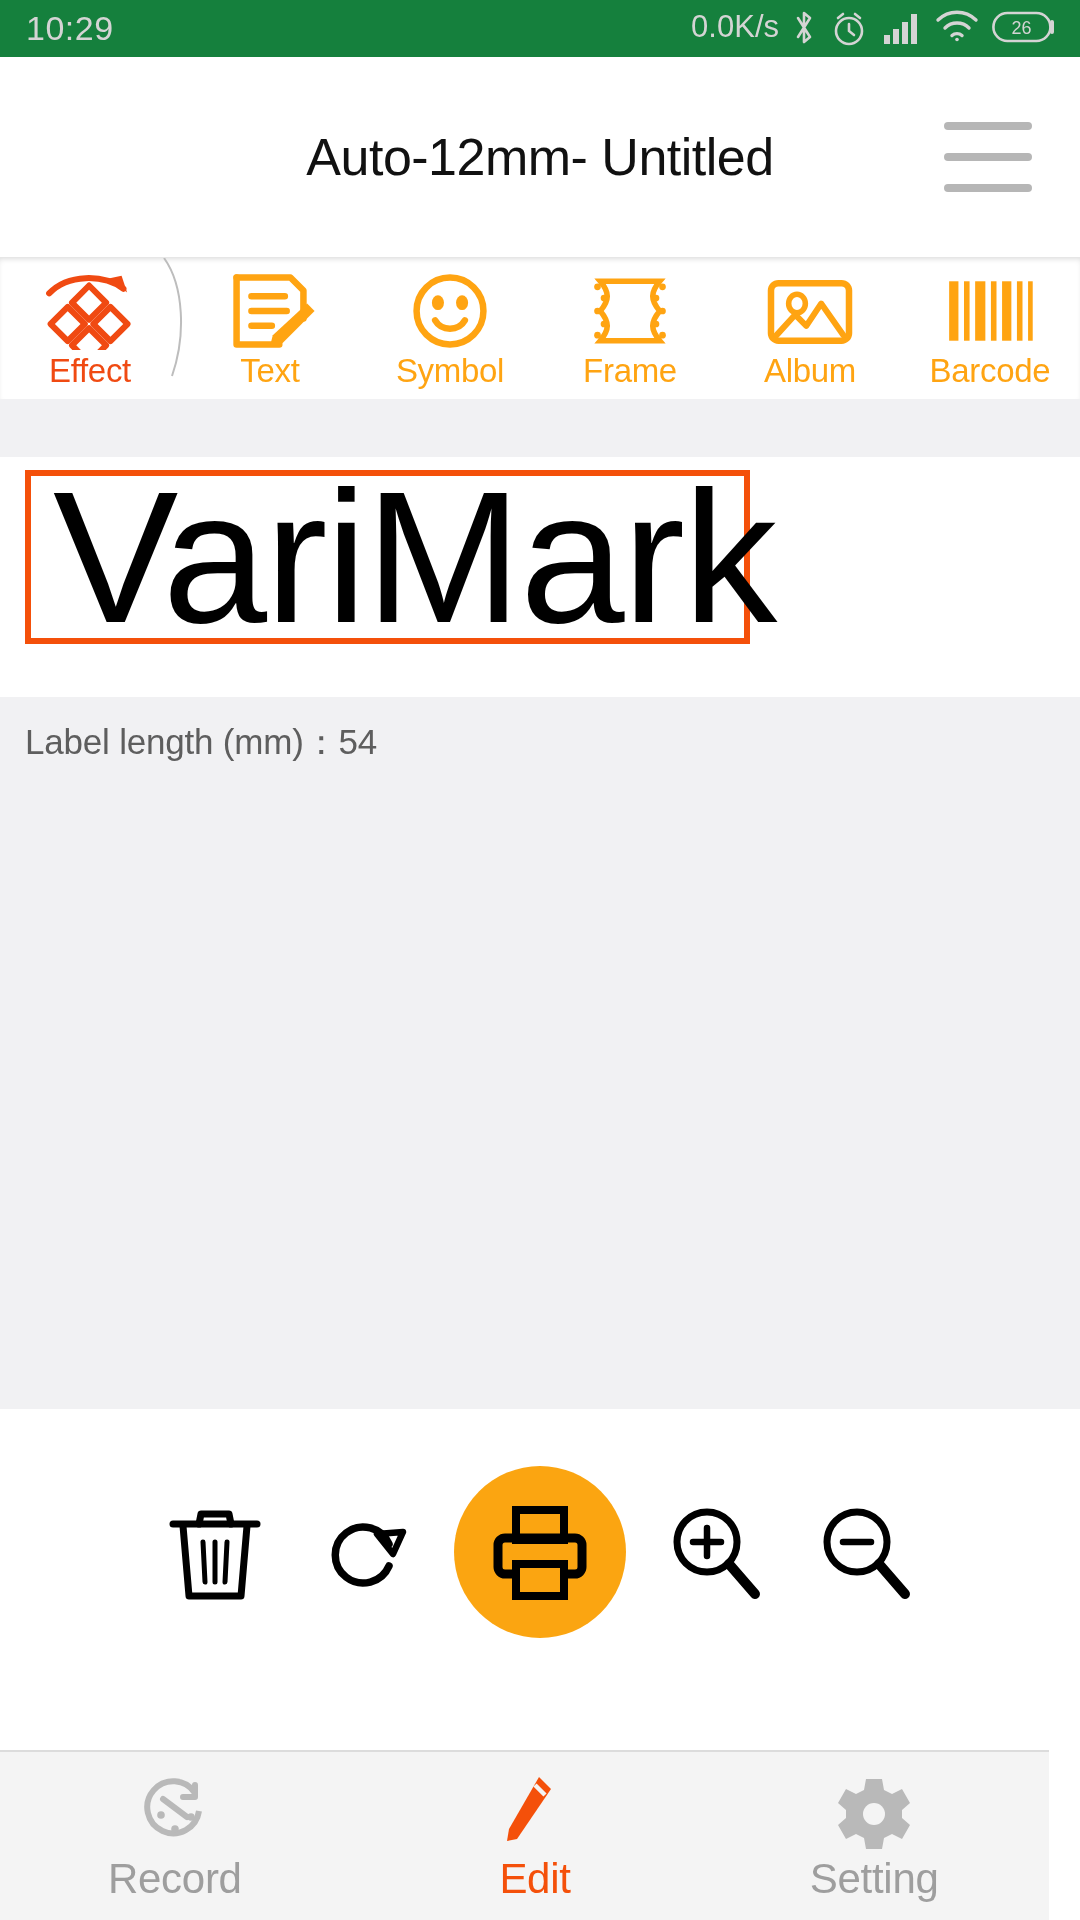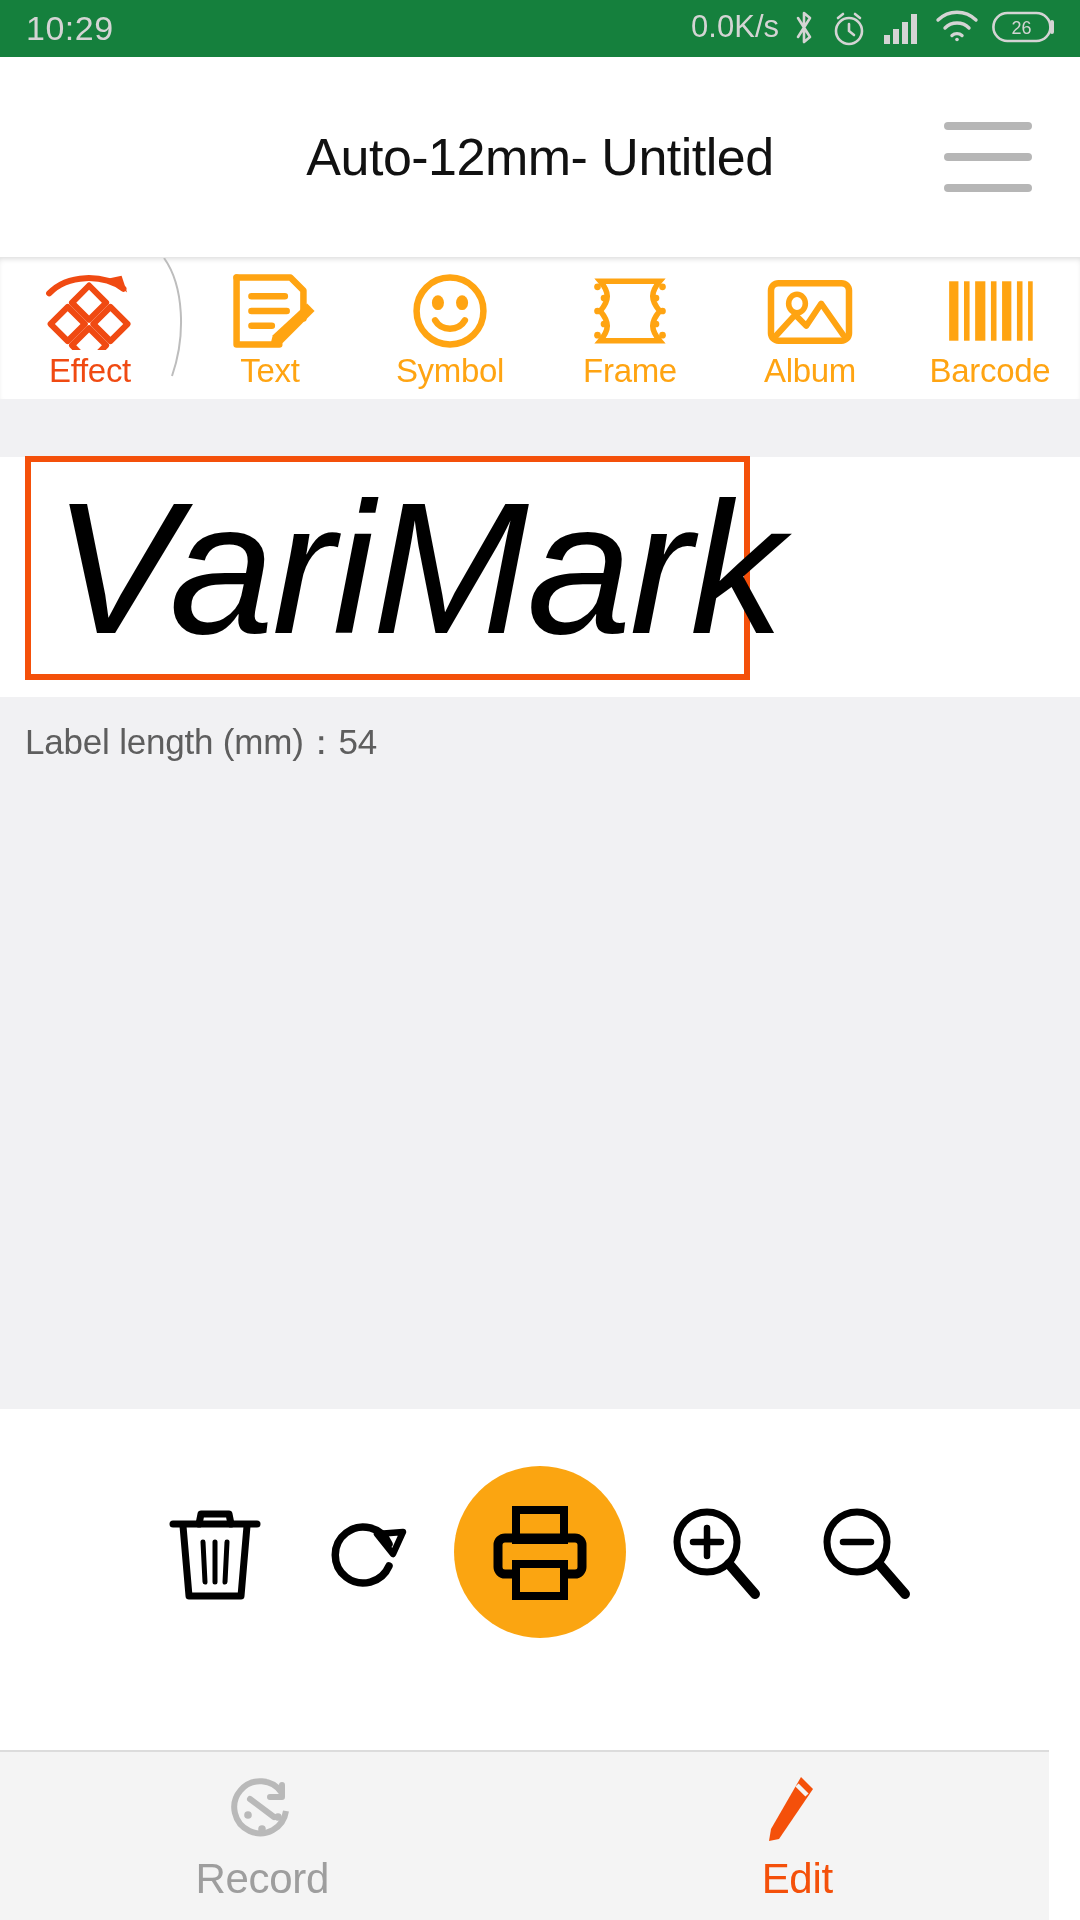--- a/index.html
+++ b/index.html
@@ -72,25 +72,24 @@
     width:1080px; height:1010px;
     background:#f1f1f3;
     position:relative;
   }
   #label-strip {
     position:absolute; left:0; top:58px;
     width:1080px; height:240px;
     background:#ffffff;
   }
   #label-box {
-    position:absolute; left:25px; top:57px;
-    width:725px; height:224px;
+    position:absolute; left:25px; top:71px;
+    width:725px; height:174px;
     background:#ffffff;
     border:6px solid #F4500A;
-    font-style:italic;
   }
   #label-text {
     position:absolute; left:22px; top:50%;
     transform:translateY(-50%);
     font-size:188px; line-height:1;
     color:#000000; white-space:nowrap;
     letter-spacing:-2px;
   }
   #label-length {
     position:absolute; left:25px; top:320px;
@@ -346,13 +345,22 @@
   <div class="nav-item active">
     <div class="nav-icon">
       <svg width="76" height="76" viewBox="0 0 76 76">
         <path d="M52 4 L64 16 L30 66 L20 68 L22 56 Z" fill="#F4500A"></path>
         <path d="M48 12 L58 22" stroke="#f4f4f4" stroke-width="4.5"></path>
       </svg>
     </div>
     <div class="nav-label">Edit</div>
   </div>
 
+  <div class="nav-item">
+    <div class="nav-icon">
+      <svg width="76" height="76" viewBox="0 0 76 76">
+        <path d="M30 6 H46 L48 17 L56 21 L66 16 L74 30 L66 37 L66 45 L74 52 L66 66 L56 61 L48 65 L46 76 H30 L28 65 L20 61 L10 66 L2 52 L10 45 L10 37 L2 30 L10 16 L20 21 L28 17 Z" fill="#b9b9b9"></path>
+        <circle cx="38" cy="41" r="11" fill="#f4f4f4"></circle>
+      </svg>
+    </div>
+    <div class="nav-label">Setting</div>
+  </div>
 </div>
 
 </body></html>

